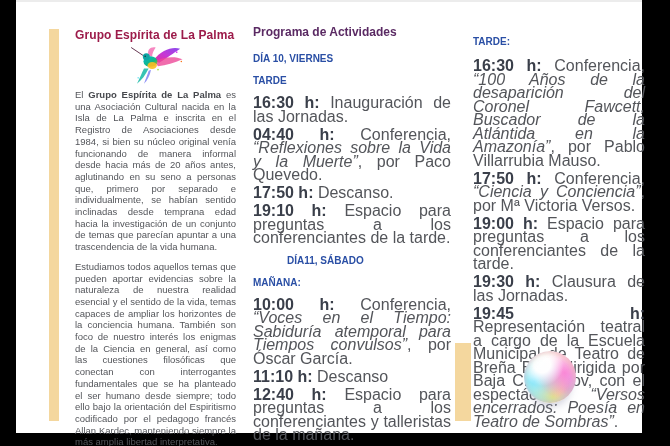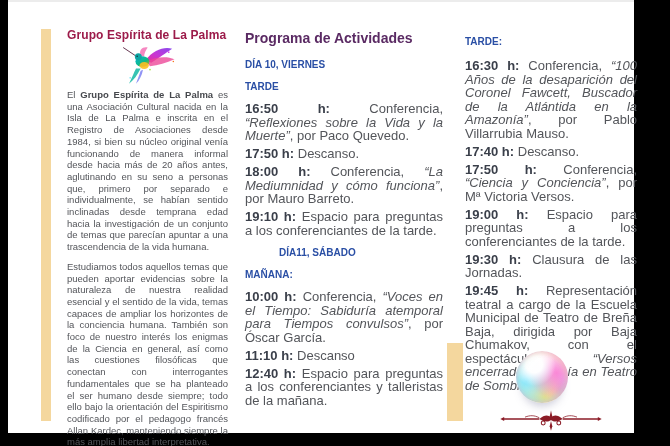--- a/index.html
+++ b/index.html
@@ -12,21 +12,21 @@
     --ornament:#8b1b26;
   }
   html,body{margin:0;padding:0;}
   body{
     width:670px;height:446px;background:#000;
     font-family:"Liberation Sans","DejaVu Sans",sans-serif;
     position:relative;overflow:hidden;
   }
   .stage{position:absolute;inset:0;width:670px;height:446px;background:#000;}
   .page{
-    position:absolute;left:8px;top:0;width:626px;height:433px;
+    position:absolute;left:16px;top:0;width:626px;height:433px;
     background:#fff;border-top:2px solid #ececec;box-sizing:border-box;
   }
   .accent-bar{position:absolute;background:var(--accent-bar);}
   .accent-left{left:33px;top:27px;width:10px;height:392px;}
   .accent-right{left:439px;top:341px;width:16px;height:78px;}
 
   .col{position:absolute;}
   .col1{left:59px;top:26px;width:161px;}
   .col2{left:237px;top:24px;width:198px;}
   .col3{left:457px;top:33px;width:172px;}
@@ -37,34 +37,34 @@
   }
   .bird{width:100%;height:42px;text-align:center;margin:0 0 3px 0;}
   .bird svg{height:42px;}
   .body-text{
     margin:0 0 8px 0;font-size:9.5px;line-height:11.7px;color:var(--body-gray);
     text-align:justify;
   }
   .body-text .b{font-weight:bold;color:#46484d;}
 
   h2.purple{
-    margin:6px 0 13px 0;font-size:14px;line-height:13px;font-weight:bold;
+    margin:0 0 13px 0;font-size:12px;line-height:13px;font-weight:bold;
     color:var(--heading-purple);
   }
   h3.blue{
     margin:0 0 9px 0;font-size:10px;line-height:13px;font-weight:bold;
     color:var(--heading-blue);
   }
   h3.session{margin-bottom:9px;}
   h3.day2{margin-top:9px;padding-left:34px;}
   .col2 .items{margin-bottom:7px;}
   .col3 h3.blue{margin-bottom:11px;}
 
   .item{
-    font-size:13px;line-height:13.5px;color:var(--body-gray);
+    font-size:16px;line-height:13.5px;color:var(--body-gray);
     text-align:justify;margin:0 0 4.5px 0;
   }
   .item .time{font-weight:bold;color:var(--time-color);}
   .item .i{font-style:italic;}
 
   .ornament{width:100%;text-align:center;margin-top:15px;}
   .ornament svg{width:104px;height:28px;}
 
   .bubble{
     position:absolute;left:508px;top:349px;width:52px;height:52px;border-radius:50%;
@@ -124,39 +124,38 @@
       </div>
       <p class="body-text"><span>El </span><span class="b">Grupo Espírita de La Palma</span><span> es una Asociación Cultural nacida en la Isla de La Palma e inscrita en el Registro de Asociaciones desde 1984, si bien su núcleo original venía funcionando de manera informal desde hacia más de 20 años antes, aglutinando en su seno a personas que, primero por separado e individualmente, se habían sentido inclinadas desde temprana edad hacia la investigación de un conjunto de temas que parecían apuntar a una trascendencia de la vida humana.</span></p>
       <p class="body-text">Estudiamos todos aquellos temas que pueden aportar evidencias sobre la naturaleza de nuestra realidad esencial y el sentido de la vida, temas capaces de ampliar los horizontes de la conciencia humana. También son foco de nuestro interés los enigmas de la Ciencia en general, así como las cuestiones filosóficas que conectan con interrogantes fundamentales que se ha planteado el ser humano desde siempre; todo ello bajo la orientación del Espiritismo codificado por el pedagogo francés Allan Kardec, manteniendo siempre la más amplia libertad interpretativa.</p>
     </section>
 
     <section class="col col2">
       <h2 class="purple">Programa de Actividades</h2>
       <h3 class="blue">DÍA 10, VIERNES</h3>
       <h3 class="blue session">TARDE</h3>
       <div class="items">
-          <div class="item"><span class="time">16:50 h:</span><span> Conferencia, </span><span class="i">“Reflexiones sobre la Vida y la Muerte”</span><span>, por Paco Quevedo.</span></div>
+          <div class="item"><span class="time">16:30 h:</span><span> Inauguración de las Jornadas.</span></div>
+          <div class="item"><span class="time">04:40 h:</span><span> Conferencia, </span><span class="i">“Reflexiones sobre la Vida y la Muerte”</span><span>, por Paco Quevedo.</span></div>
           <div class="item"><span class="time">17:50 h:</span><span> Descanso.</span></div>
-          <div class="item"><span class="time">18:00 h:</span><span> Conferencia, </span><span class="i">“La Mediumnidad y cómo funciona”</span><span>, por Mauro Barreto.</span></div>
           <div class="item"><span class="time">19:10 h:</span><span> Espacio para preguntas a los conferenciantes de la tarde.</span></div>
         </div>
       <h3 class="blue day2">DÍA11, SÁBADO</h3>
       <h3 class="blue session">MAÑANA:</h3>
       <div class="items">
           <div class="item"><span class="time">10:00 h:</span><span> Conferencia, </span><span class="i">“Voces en el Tiempo: Sabiduría atemporal para Tiempos convulsos”</span><span>, por Óscar García.</span></div>
           <div class="item"><span class="time">11:10 h:</span><span> Descanso</span></div>
           <div class="item"><span class="time">12:40 h:</span><span> Espacio para preguntas a los conferenciantes y talleristas de la mañana.</span></div>
         </div>
     </section>
 
     <section class="col col3">
       <h3 class="blue">TARDE:</h3>
       <div class="items">
           <div class="item"><span class="time">16:30 h:</span><span> Conferencia, </span><span class="i">“100 Años de la desaparición del Coronel Fawcett, Buscador de la Atlántida en la Amazonía”</span><span>, por Pablo Villarrubia Mauso.</span></div>
-          <div class="item"><span class="time">17:40 h:</span><span> Descanso.</span></div>
           <div class="item"><span class="time">17:50 h:</span><span> Conferencia, </span><span class="i">“Ciencia y Conciencia”</span><span>, por Mª Victoria Versos.</span></div>
           <div class="item"><span class="time">19:00 h:</span><span> Espacio para preguntas a los conferenciantes de la tarde.</span></div>
           <div class="item"><span class="time">19:30 h:</span><span> Clausura de las Jornadas.</span></div>
           <div class="item"><span class="time">19:45 h:</span><span> Representación teatral a cargo de la Escuela Municipal de Teatro de Breña Baja, dirigida por Baja Chumakov, con el espectáculo </span><span class="i">“Versos encerrados: Poesía en Teatro de Sombras”</span><span>.</span></div>
         </div>
       <div class="ornament">
         <svg viewBox="0 0 160 36" xmlns="http://www.w3.org/2000/svg" fill="none" stroke="#8b1b26">
           <path d="M6 15 L62 15" stroke-width="2.4"></path>
           <path d="M98 15 L154 15" stroke-width="2.4"></path>
           <path d="M2 15 l6 -3 l0 6 z" fill="#8b1b26" stroke="none"></path>

